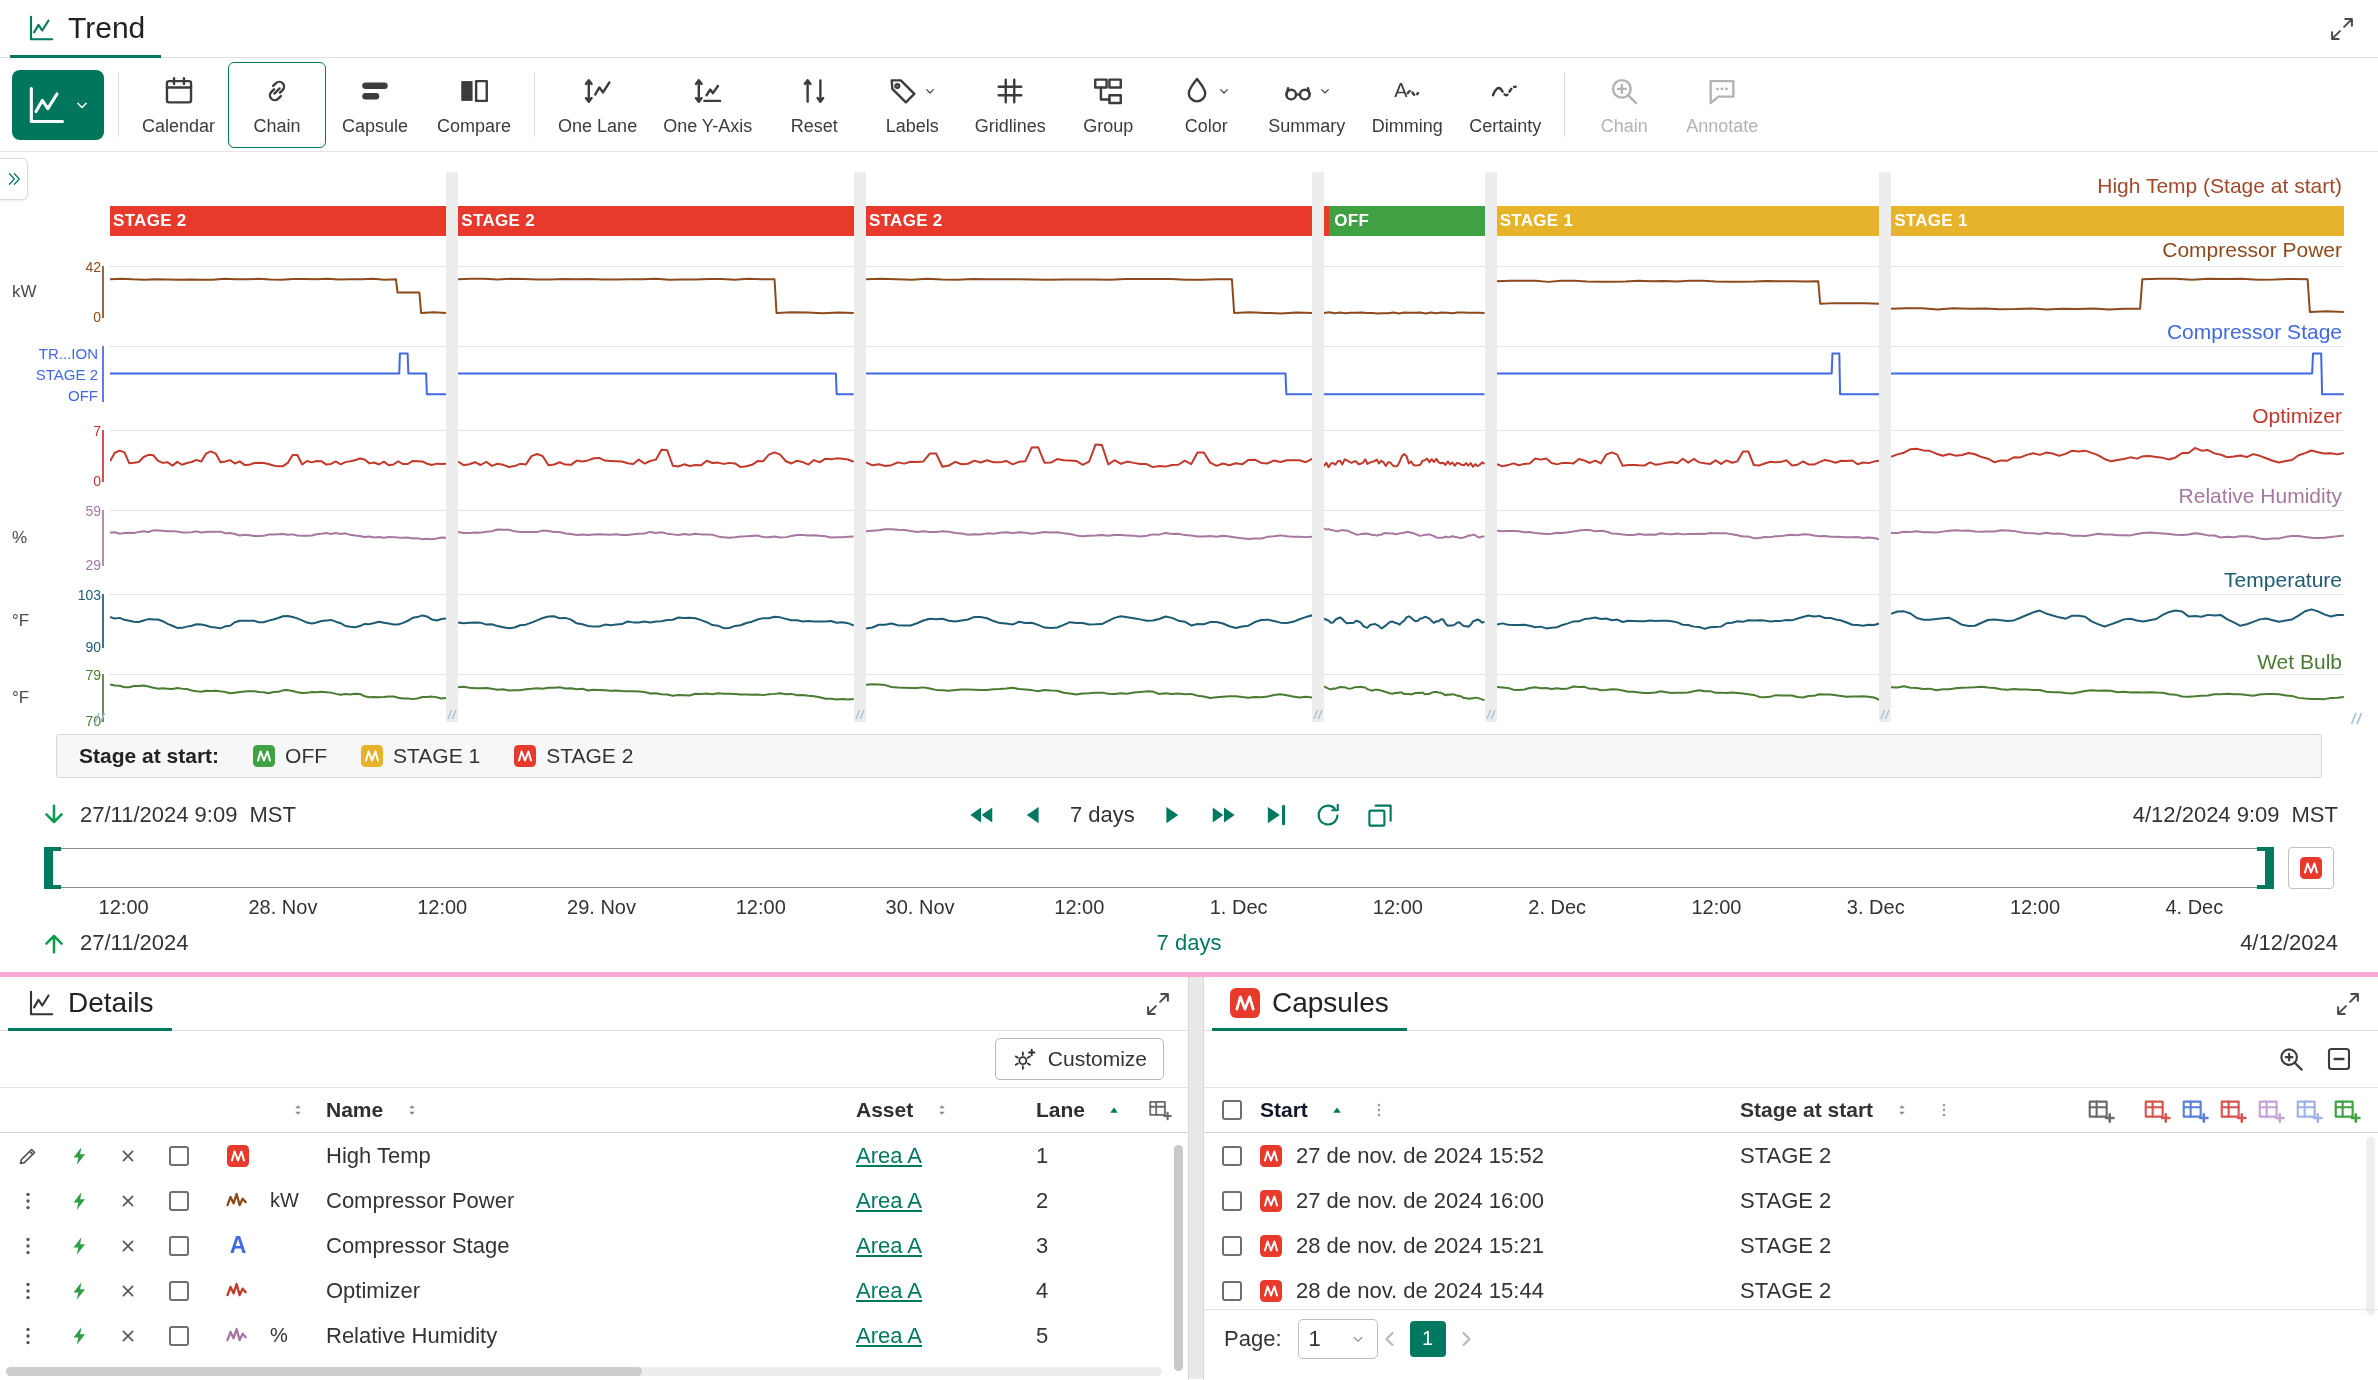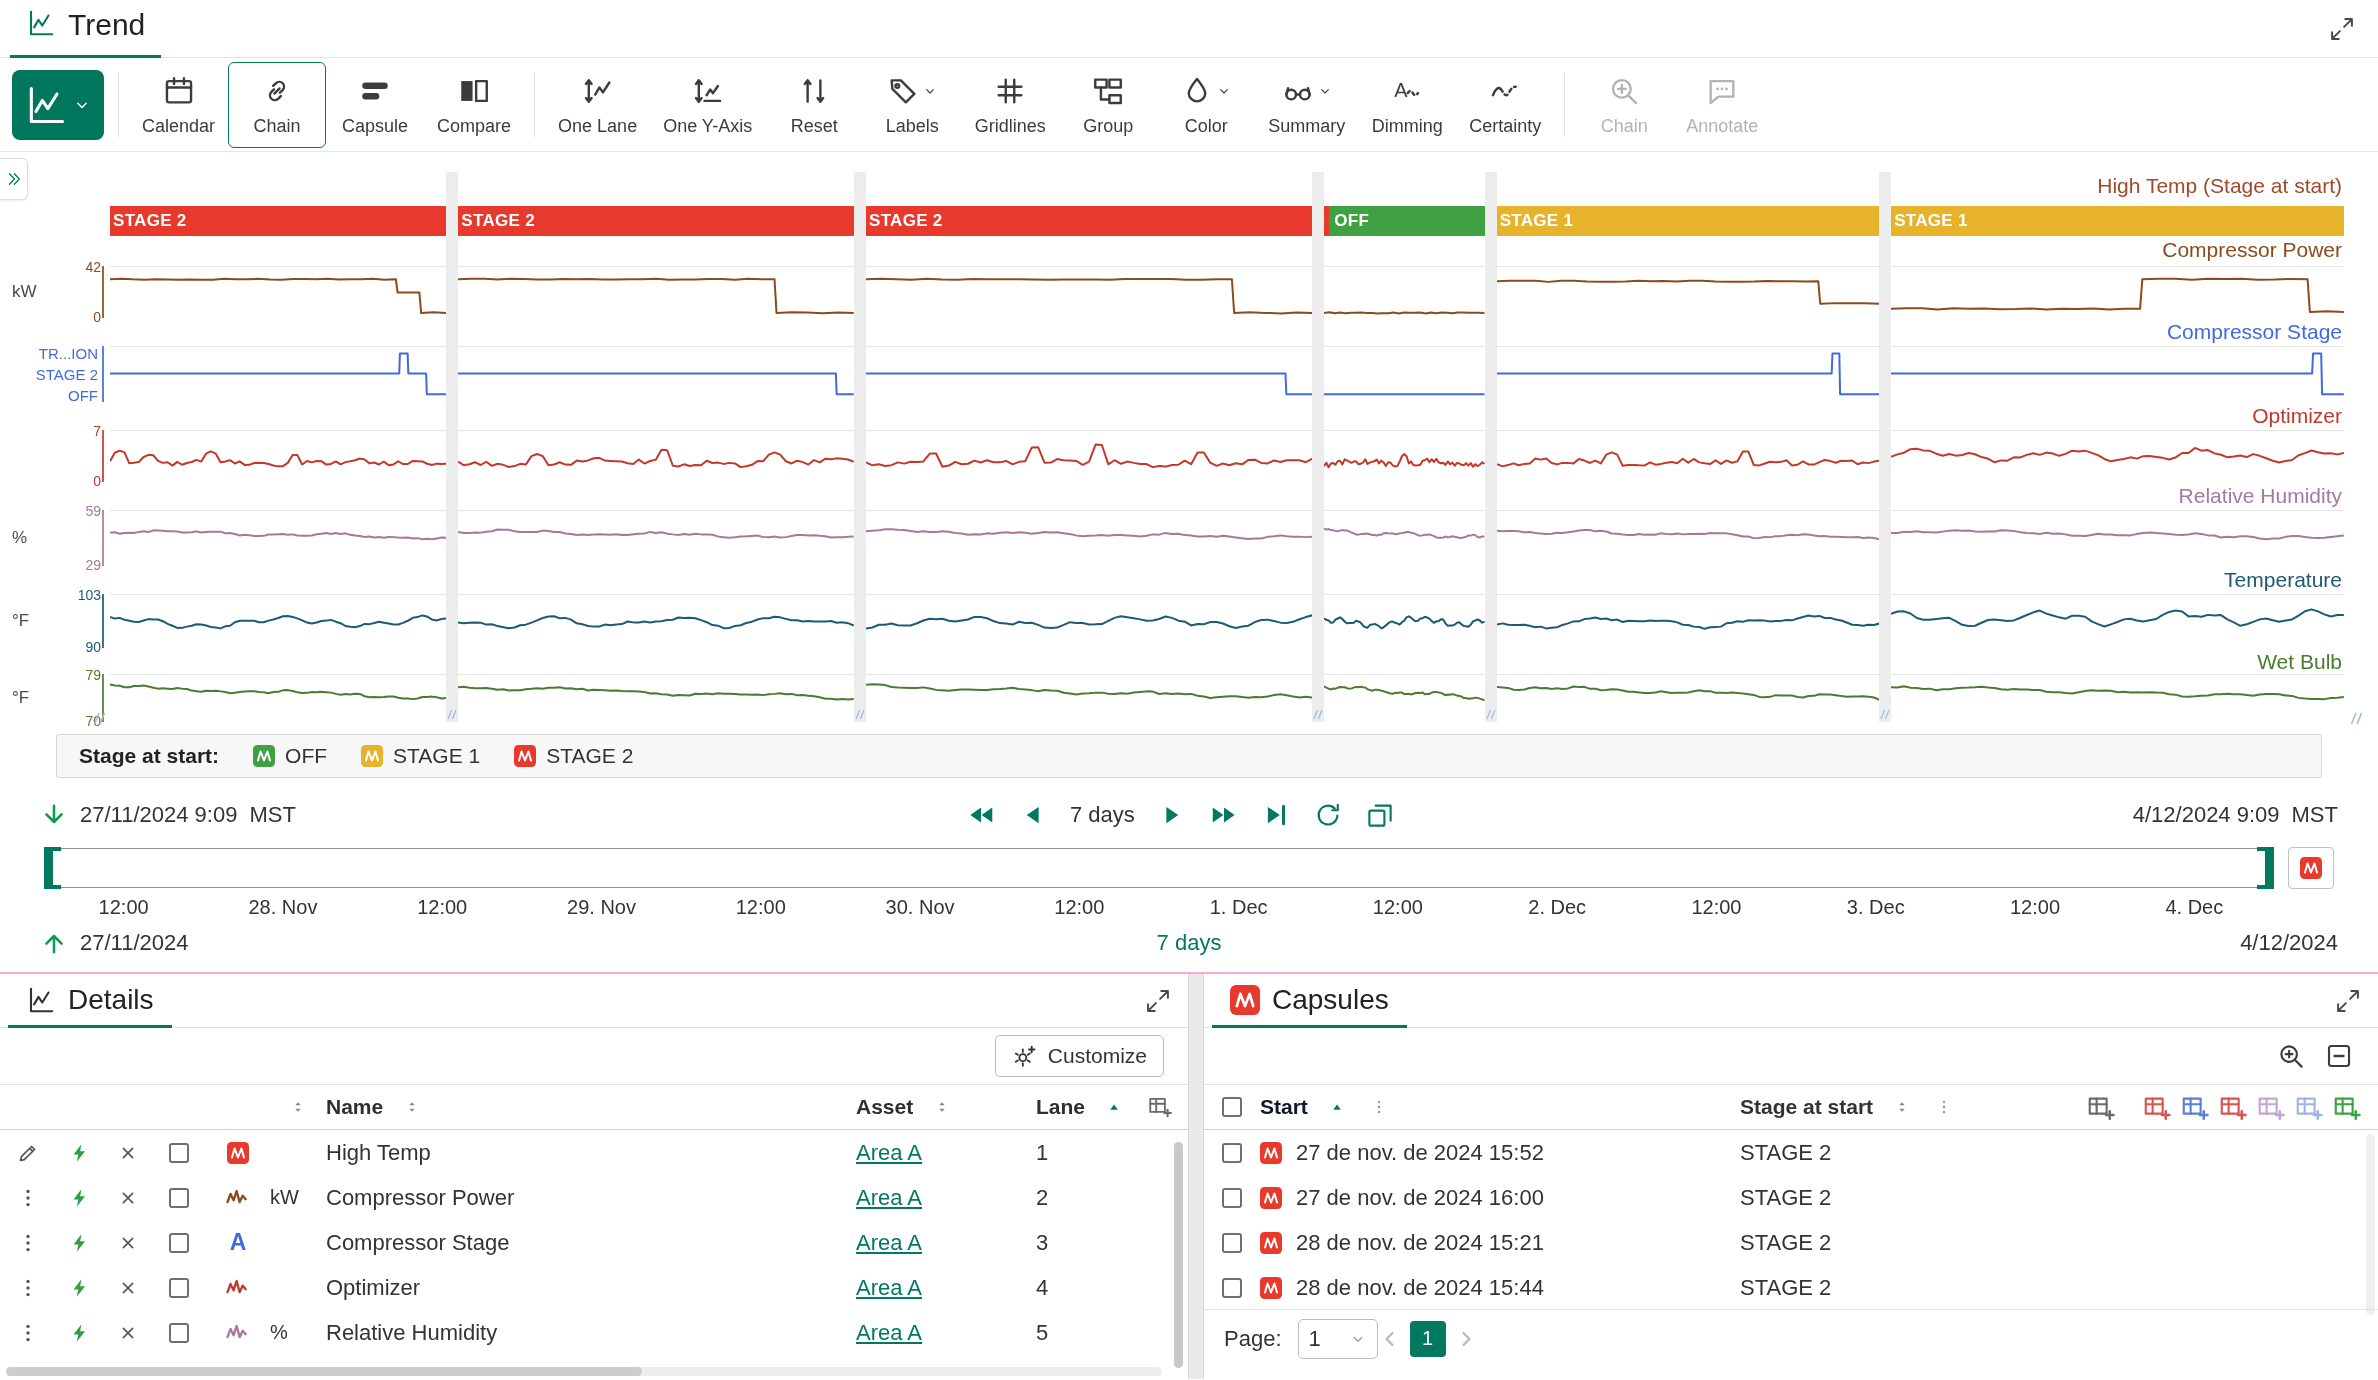--- a/index.html
+++ b/index.html
@@ -5,21 +5,21 @@
 *{box-sizing:border-box;margin:0;padding:0}
 html,body{background:#fff}
 body{font-family:"Liberation Sans",sans-serif;color:#333}
 .app{width:2378px;height:1380px;position:relative;overflow:hidden;background:#fff}
 svg{display:block}
 button{background:none;border:none;font:inherit;color:inherit;cursor:pointer;padding:0}
 a{cursor:pointer}
 
 
 .titlebar{height:58px;display:flex;align-items:stretch;justify-content:space-between;border-bottom:1px solid #e2e2e2;padding:0 22px 0 10px}
-.title-tab{display:flex;gap:12px;padding:8px 16px;border-bottom:3px solid #007960;margin-bottom:-1px}
+.title-tab{display:flex;align-items:center;gap:12px;padding:17px 16px;border-bottom:3px solid #007960;margin-bottom:-1px}
 .title-tab .ticon{width:30px;height:30px;color:#007960}
 .title-tab .ticon svg{width:100%;height:100%}
 .title-text{font-size:30px;color:#222}
 .expand-btn{color:#4a4a4a;display:flex;align-items:center}
 .expand-btn svg{width:28px;height:28px}
 
 
 .toolbar{height:94px;display:flex;align-items:center;padding:0 8px;border-bottom:1px solid #e6e6e6}
 .tb-primary{width:92px;height:70px;background:#00765c;border-radius:8px;display:flex;align-items:center;justify-content:center;gap:4px;color:#fff;margin:0 4px}
 .tb-primary .pic svg{width:44px;height:44px}
@@ -82,21 +82,21 @@
 .handle.l::before{top:0;left:0}.handle.l::after{bottom:0;left:0}
 .handle.r::before{top:0;right:0}.handle.r::after{bottom:0;right:0}
 .cap-toggle{position:absolute;right:0;top:-1px;width:46px;height:42px;border:1px solid #c0c0c0;border-radius:4px;background:#fff;display:flex;align-items:center;justify-content:center}
 .ticks{margin:6px 104px 0 44px;display:flex;font-size:20px;color:#333;height:26px;align-items:center}
 .ticks span{flex:1;text-align:center;white-space:nowrap}
 .range-row{margin:8px 40px 0;display:flex;align-items:center;justify-content:space-between;font-size:22px;color:#333;position:relative;height:30px}
 .range-row .left{display:flex;align-items:center;gap:12px}
 .range-row .mid{position:absolute;left:50%;transform:translateX(-50%);color:#007960}
 
 
-.bottom{margin-top:14px;border-top:2px solid #f9a8d4;display:flex;height:407px}
+.bottom{margin-top:14px;border-top:5px solid #f9a8d4;display:flex;height:407px}
 .panel{position:relative;background:#fff}
 .panel.details{width:1188px}
 .panel-gutter{width:16px;background:#e9e9e9;border-left:1px solid #d8d8d8;border-right:1px solid #d8d8d8;flex:none}
 .panel.capsules{flex:1}
 .phead{height:54px;display:flex;align-items:stretch;justify-content:space-between;border-bottom:1px solid #e0e0e0;padding:0 16px 0 8px}
 .ptab{display:flex;align-items:center;gap:12px;padding:0 18px;border-bottom:3px solid #007960;margin-bottom:-1px;font-size:28px;color:#222}
 .ptab .picn{width:30px;height:30px;color:#333}
 .ptab .picn svg{width:100%;height:100%}
 .cust-row{height:56px;display:flex;justify-content:flex-end;align-items:center;padding:0 24px}
 .customize-btn{display:flex;align-items:center;gap:10px;border:1px solid #b9b9b9;border-radius:5px;padding:7px 16px;font-size:21px;background:#fff;color:#333}

